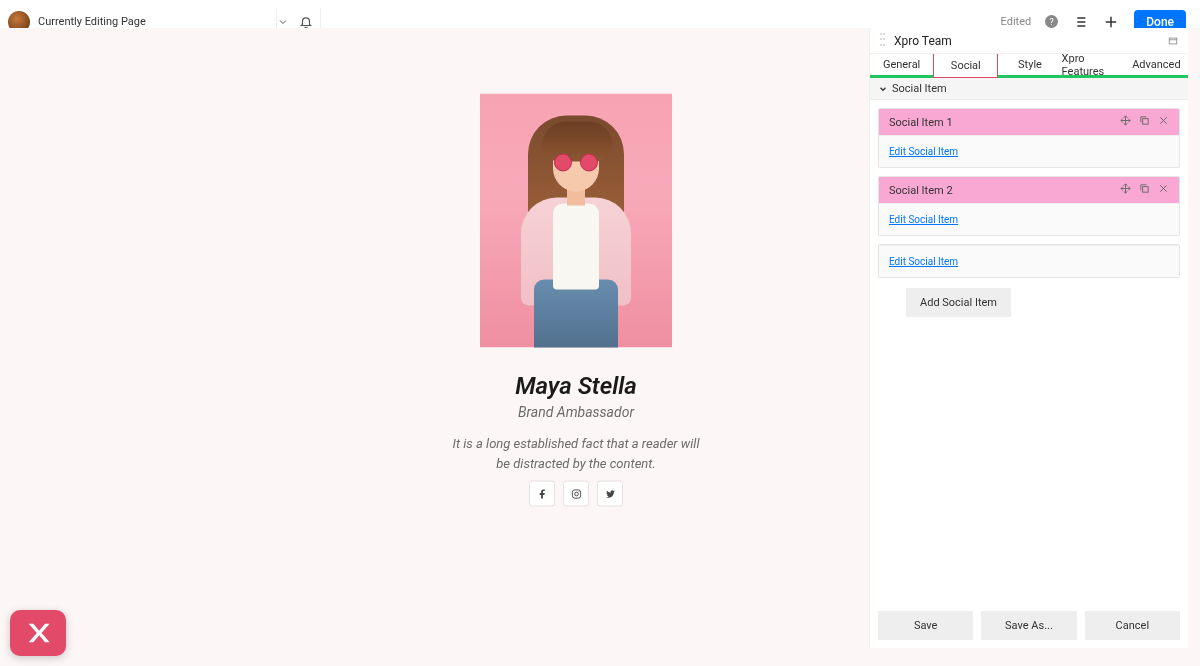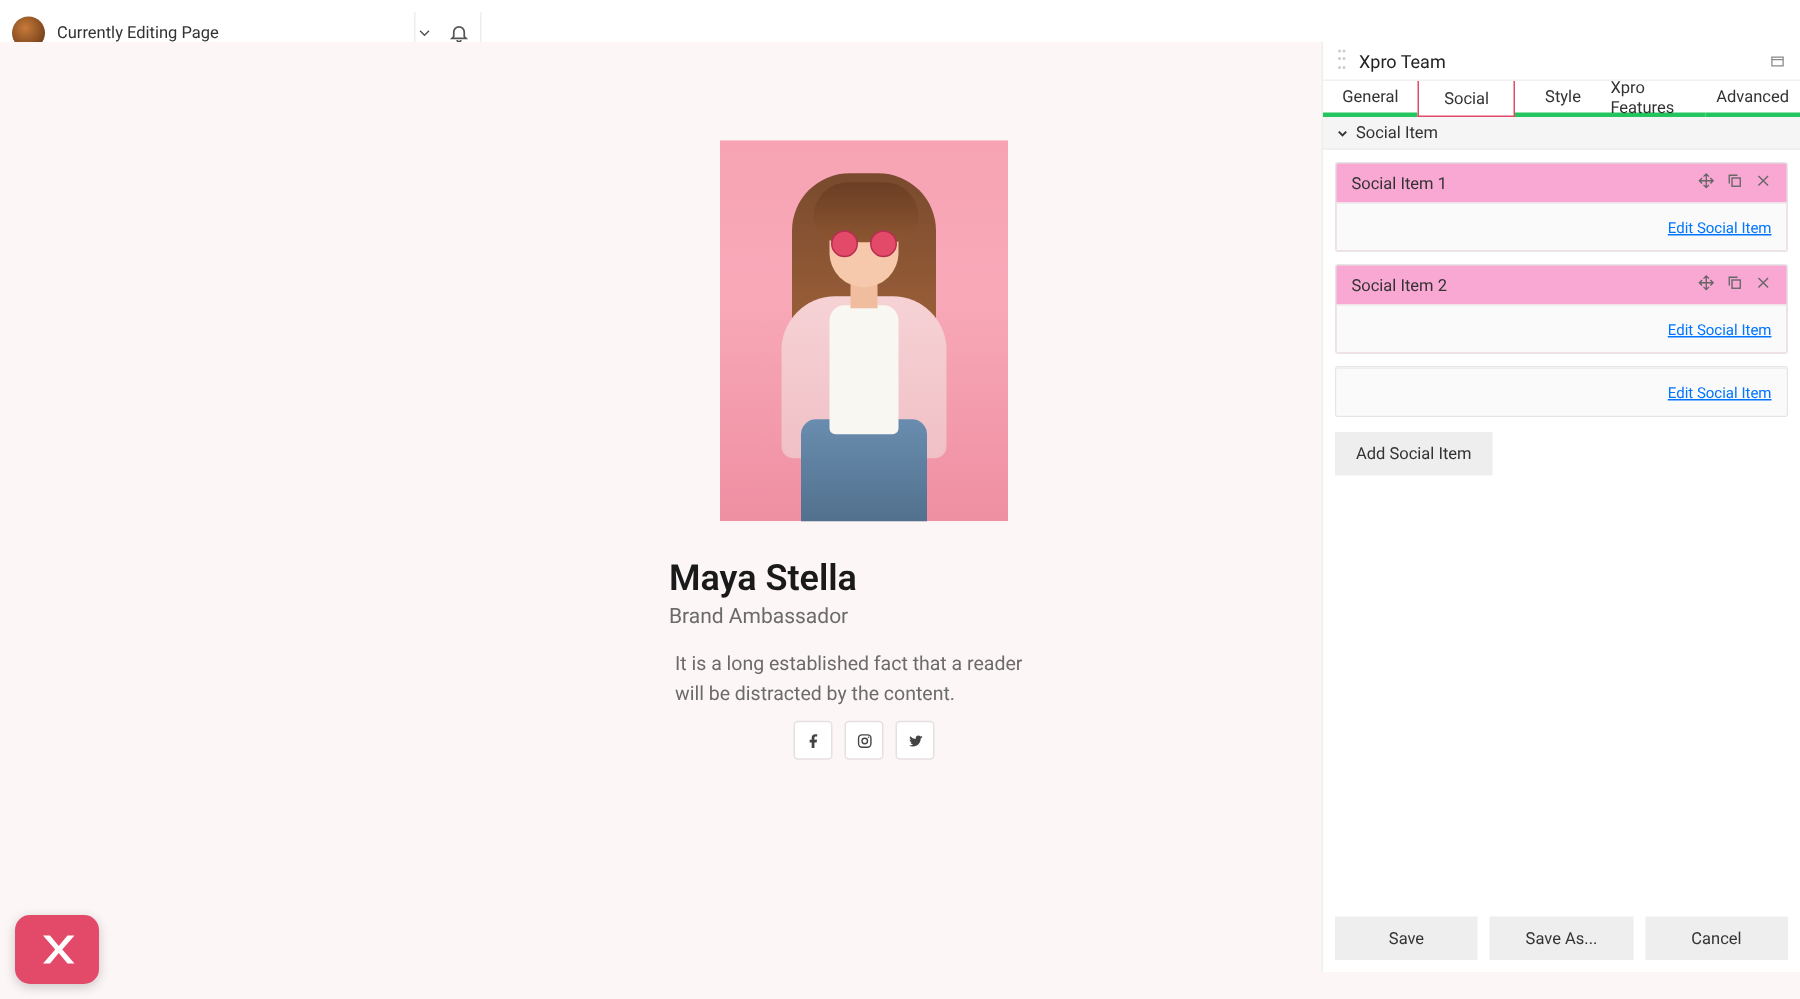--- a/index.html
+++ b/index.html
@@ -15,21 +15,21 @@
     .bell-area { width: 28px; height: 28px; display: flex; align-items: center; justify-content: center; color:#555; border-right: 1px solid #eee;}
     .topbar-spacer { flex: 1; }
     .topbar-right { display: flex; align-items: center; gap: 14px; padding-right: 6px; }
     .edited-text { font-size: 11px; color: #888; }
     .help-badge { width: 13px; height: 13px; border-radius: 50%; background: #888; color: #fff; font-size: 9px; display:flex;align-items:center;justify-content:center;}
     .icon-btn { color: #333; display:flex; align-items:center; }
     .done-btn { background: #0075ff; color: #fff; font-size: 12px; padding: 5px 12px; border-radius: 4px; border:none; cursor:pointer; font-weight:500; }
 
     
     .canvas { position: absolute; top: 28px; left: 0; right: 0; bottom: 0; background: #fdf6f6; }
-    .team-card { position: absolute; left: 48%; top: 272px; transform: translate(-50%, -50%); width: 260px; text-align: left; }
+    .team-card { position: absolute; left: 48%; top: 272px; transform: translate(-50%, -50%); width: 260px; text-align: center; font-style: italic; }
     .team-card .photo-wrap {
       width: 192px; height: 254px; margin: 0 auto 24px; overflow:hidden;
       position:relative;
     }
     .photo-bg {
       position:absolute; inset:0;
       background: linear-gradient(180deg, #f7a3b4 0%, #f8a9b8 40%, #ef8fa2 100%);
     }
     .person {
       position:absolute; left:50%; top:18px; transform:translateX(-50%);
@@ -84,39 +84,39 @@
       background: linear-gradient(180deg,#6b3e24,#8d5631);
       border-radius: 40px 40px 30px 30px;
     }
     .team-name { font-size: 24px; font-weight: 600; color: #1a1a1a; margin-bottom: 4px; }
     .team-role { font-size: 14px; color: #6b6b6b; margin-bottom: 14px; }
     .team-desc { font-size: 13px; color: #6b6b6b; line-height: 1.5; margin-bottom: 8px; padding: 0 4px; }
     .socials { display: flex; justify-content: center; gap: 8px; }
     .social-btn { width: 26px; height: 26px; border: 1px solid #e8e0e0; background: #fff; border-radius: 3px; display:flex;align-items:center;justify-content:center; color:#444; }
 
     
-    .panel { position: absolute; top: 28px; right: 0; width: 318px; height: 620px; background: #fff; box-shadow: -1px 0 0 #eee; display:flex;flex-direction:column; }
+    .panel { position: absolute; top: 28px; right: 12px; width: 318px; height: 620px; background: #fff; box-shadow: -1px 0 0 #eee; display:flex;flex-direction:column; }
     .panel-header { height: 26px; display: flex; align-items: center; padding: 0 10px; background: #fff; border-bottom: 1px solid #f1f1f1;}
     .drag-handle { width: 6px; height: 16px; display:flex;flex-wrap:wrap;gap:1px;margin-right:8px;}
     .drag-handle span{width:2px;height:2px;background:#ccc;border-radius:50%;}
     .panel-title { font-size: 12px; color: #222; flex:1; }
     .maximize-icon { color:#888; }
     .panel-tabs { display: flex; background:#fff; height: 24px; font-size: 11px; color:#333; }
     .panel-tab { flex: 1; display:flex;align-items:center;justify-content:center; border-bottom:3px solid #22c55e; cursor:pointer;}
     .panel-tab.active { border: 1px solid #e34a6a; border-top:none; background:#fff; }
     .panel-section-header { height: 22px; background:#f5f5f5; font-size:11px; color:#333; display:flex;align-items:center; padding:0 8px; gap:4px; border-bottom:1px solid #eee;}
     .panel-body { padding: 8px; }
     .social-item-block { border:1px solid #e5e5e5; border-radius:2px; margin-bottom:8px; background:#f9a8d4;}
     .item-head { display:flex;align-items:center; padding: 6px 10px; font-size:11px; color:#333;}
     .item-head .label { flex:1; }
     .item-actions { display:flex; gap:8px; color:#666;}
     .item-actions .act { cursor:pointer; }
-    .item-edit { padding:4px 10px 8px; background:#fafafa; border-top:1px solid #eee;text-align:right;}
+    .item-edit { padding:4px 10px 8px; background:#fafafa; border-top:1px solid #eee;}
     .item-edit a { font-size:10px; color:#0075ff; text-decoration:underline; }
-    .add-btn { background:#eee; border:none; font-size:11px; color:#333; padding:8px 14px; cursor:pointer; margin-top: 2px;}
+    .add-btn { background:#eee; border:none; font-size:11px; color:#333; padding:8px 14px; cursor:pointer; margin-top: 2px; margin-left: 28px;}
     .panel-flex { flex:1; }
     .panel-footer { display:flex; gap:8px; padding:8px;}
     .footer-btn { flex:1; background:#eee;border:none;font-size:11px;color:#333;padding:8px 0;cursor:pointer;}
 
     .fab { position:absolute; left:10px; bottom:10px; width:56px;height:46px;background:#e34a6a;border-radius:10px;display:flex;align-items:center;justify-content:center;box-shadow:0 2px 8px rgba(0,0,0,.2);}
     .fab svg { width: 28px; height: 28px; }
 
     .chev-svg{width:12px;height:12px;}
   </style>
 </head>
@@ -132,20 +132,35 @@
     <svg class="chev-svg" viewBox="0 0 24 24">
         <path fill="none" stroke="currentColor" stroke-width="2" d="M6 9l6 6 6-6"></path>
       </svg>
   </div>
   <div class="bell-area">
     <svg width="14" height="14" viewBox="0 0 24 24">
         <path fill="none" stroke="currentColor" stroke-width="2" d="M18 16v-5a6 6 0 10-12 0v5l-2 2h16l-2-2zM10 20a2 2 0 004 0"></path>
       </svg>
   </div>
   <div class="topbar-spacer"></div>
+  <div class="topbar-right">
+    <span class="edited-text">Edited</span>
+    <span class="help-badge">?</span>
+    <span class="icon-btn">
+      <svg width="16" height="16" viewBox="0 0 24 24">
+          <path stroke="currentColor" stroke-width="2" d="M8 6h12M8 12h12M8 18h12M4 6h.01M4 12h.01M4 18h.01"></path>
+        </svg>
+    </span>
+    <span class="icon-btn">
+      <svg width="18" height="18" viewBox="0 0 24 24">
+          <path stroke="currentColor" stroke-width="2" d="M12 5v14M5 12h14"></path>
+        </svg>
+    </span>
+    <button class="done-btn">Done</button>
+  </div>
 </div>
 
 <div class="canvas">
   <div class="team-card">
     <div class="photo-wrap">
       <div class="photo-bg"></div>
       <div class="person">
         <div class="hair-back"></div>
         <div class="jacket"></div>
         <div class="jeans"></div>

